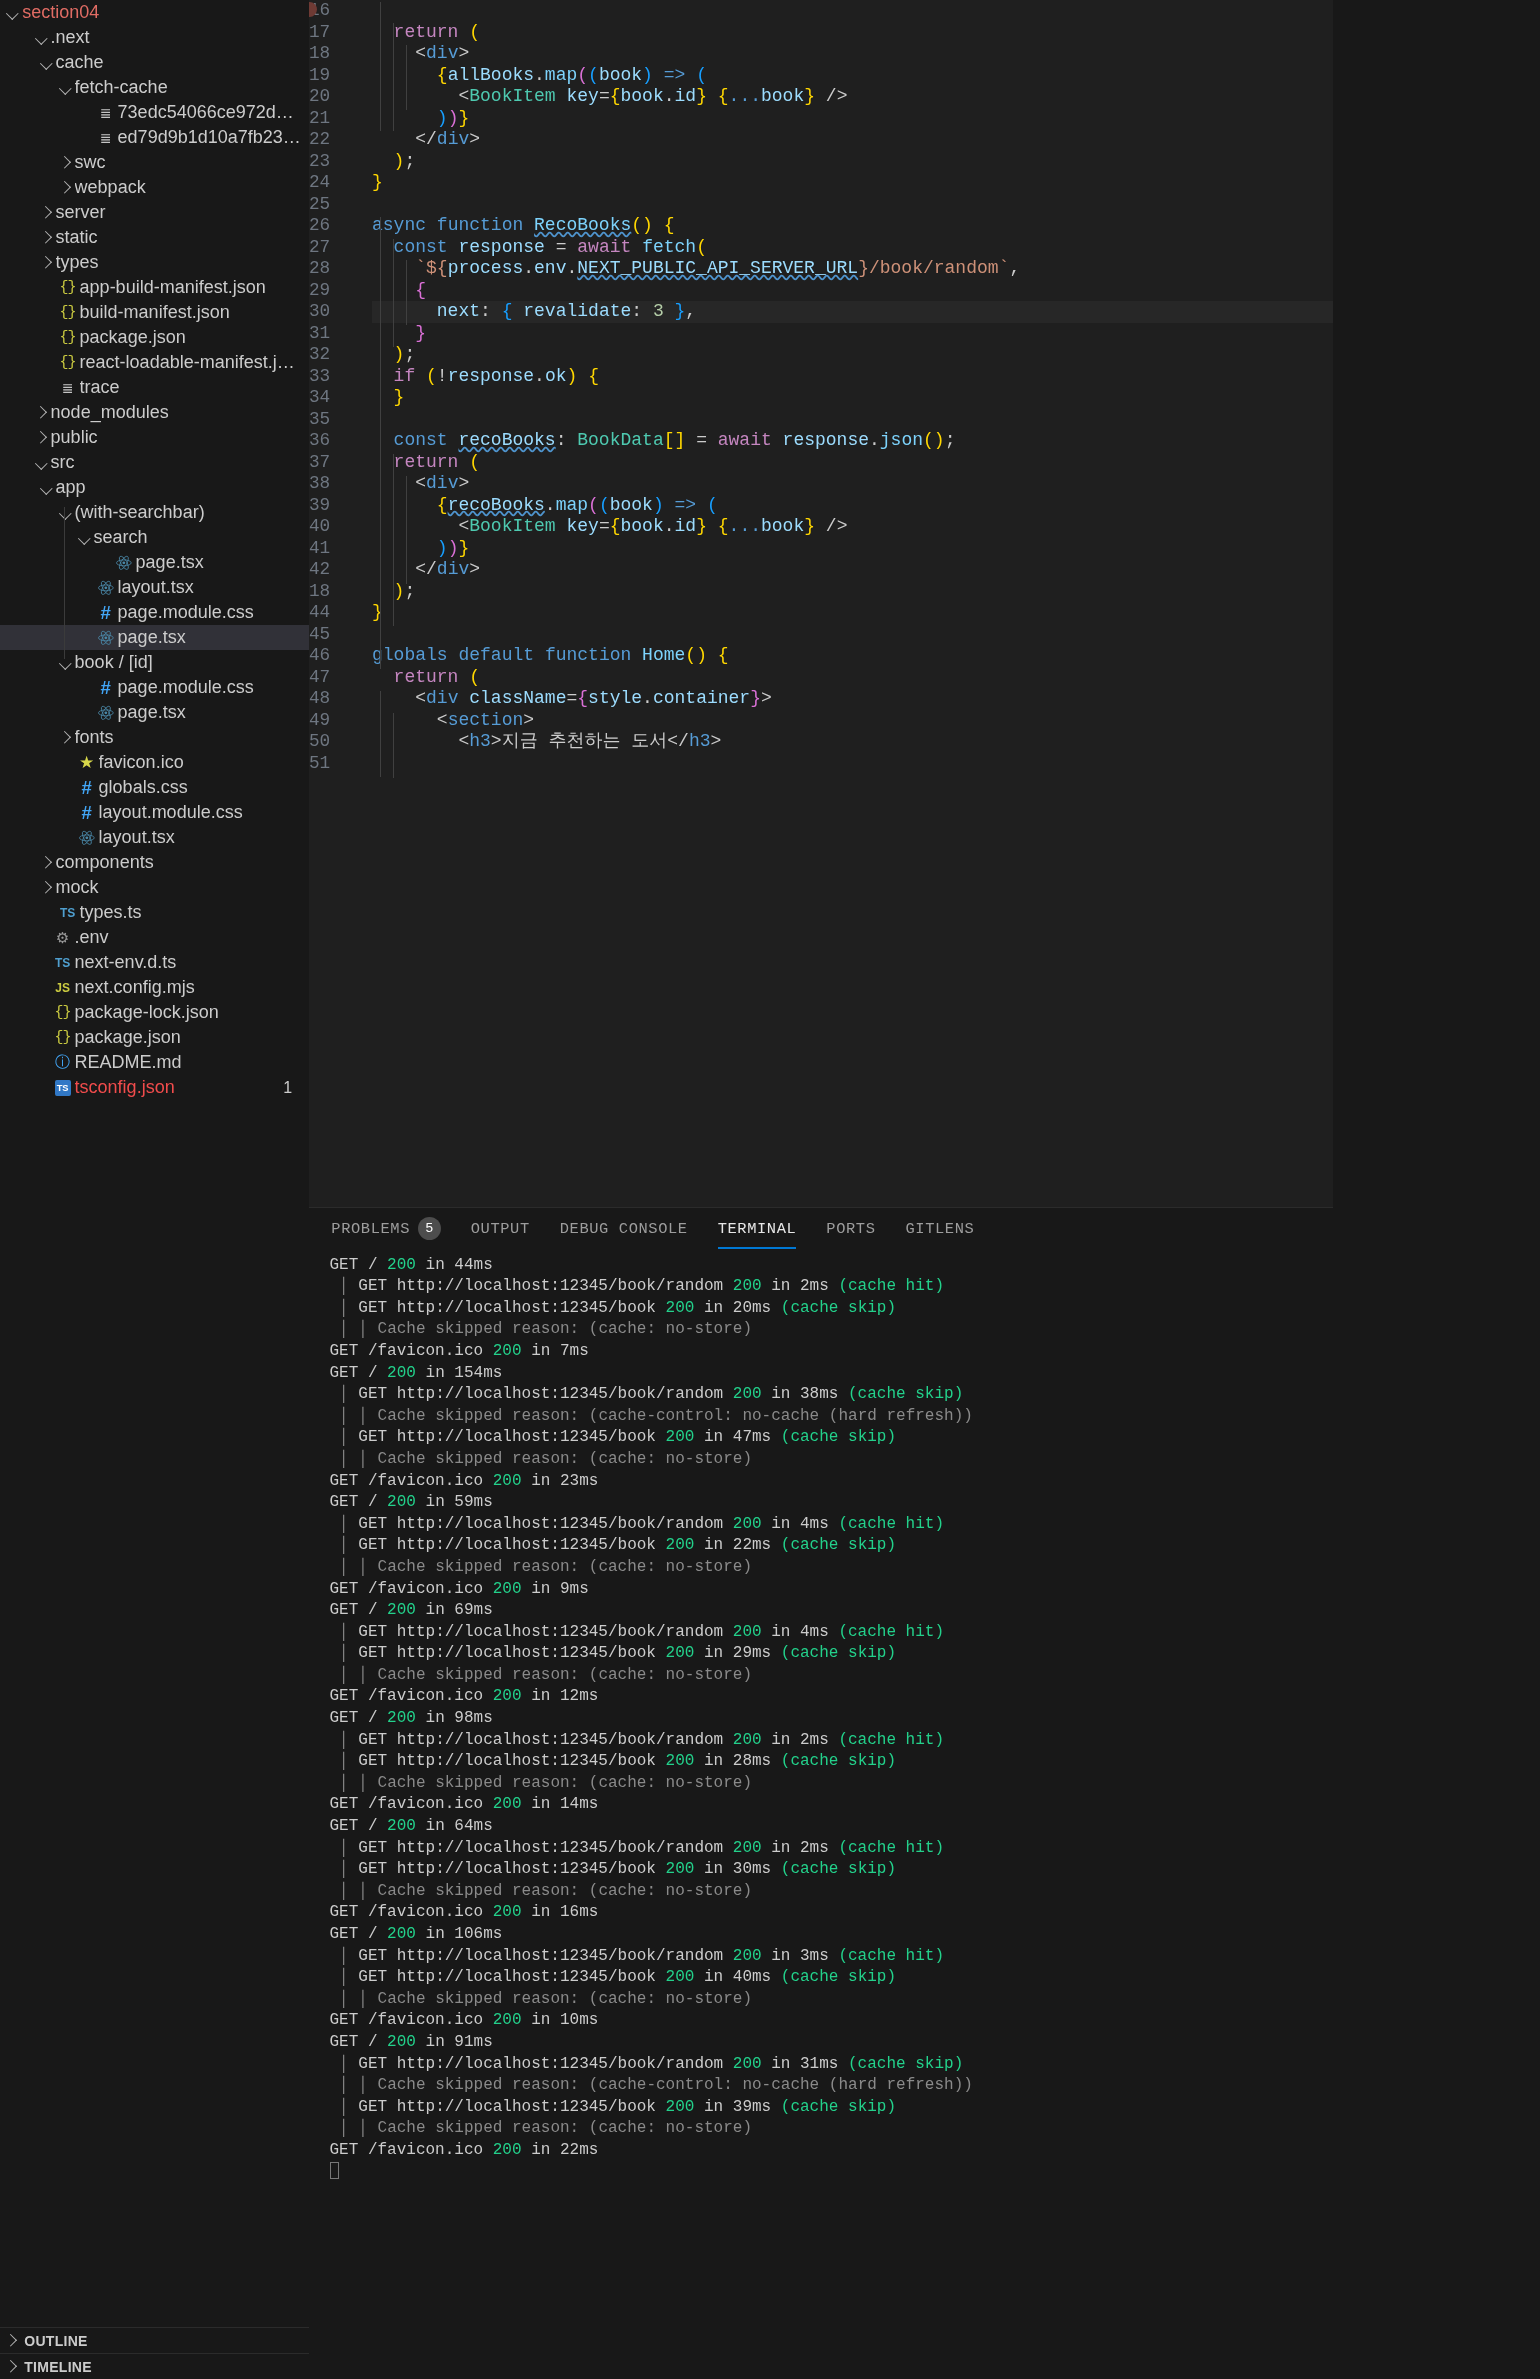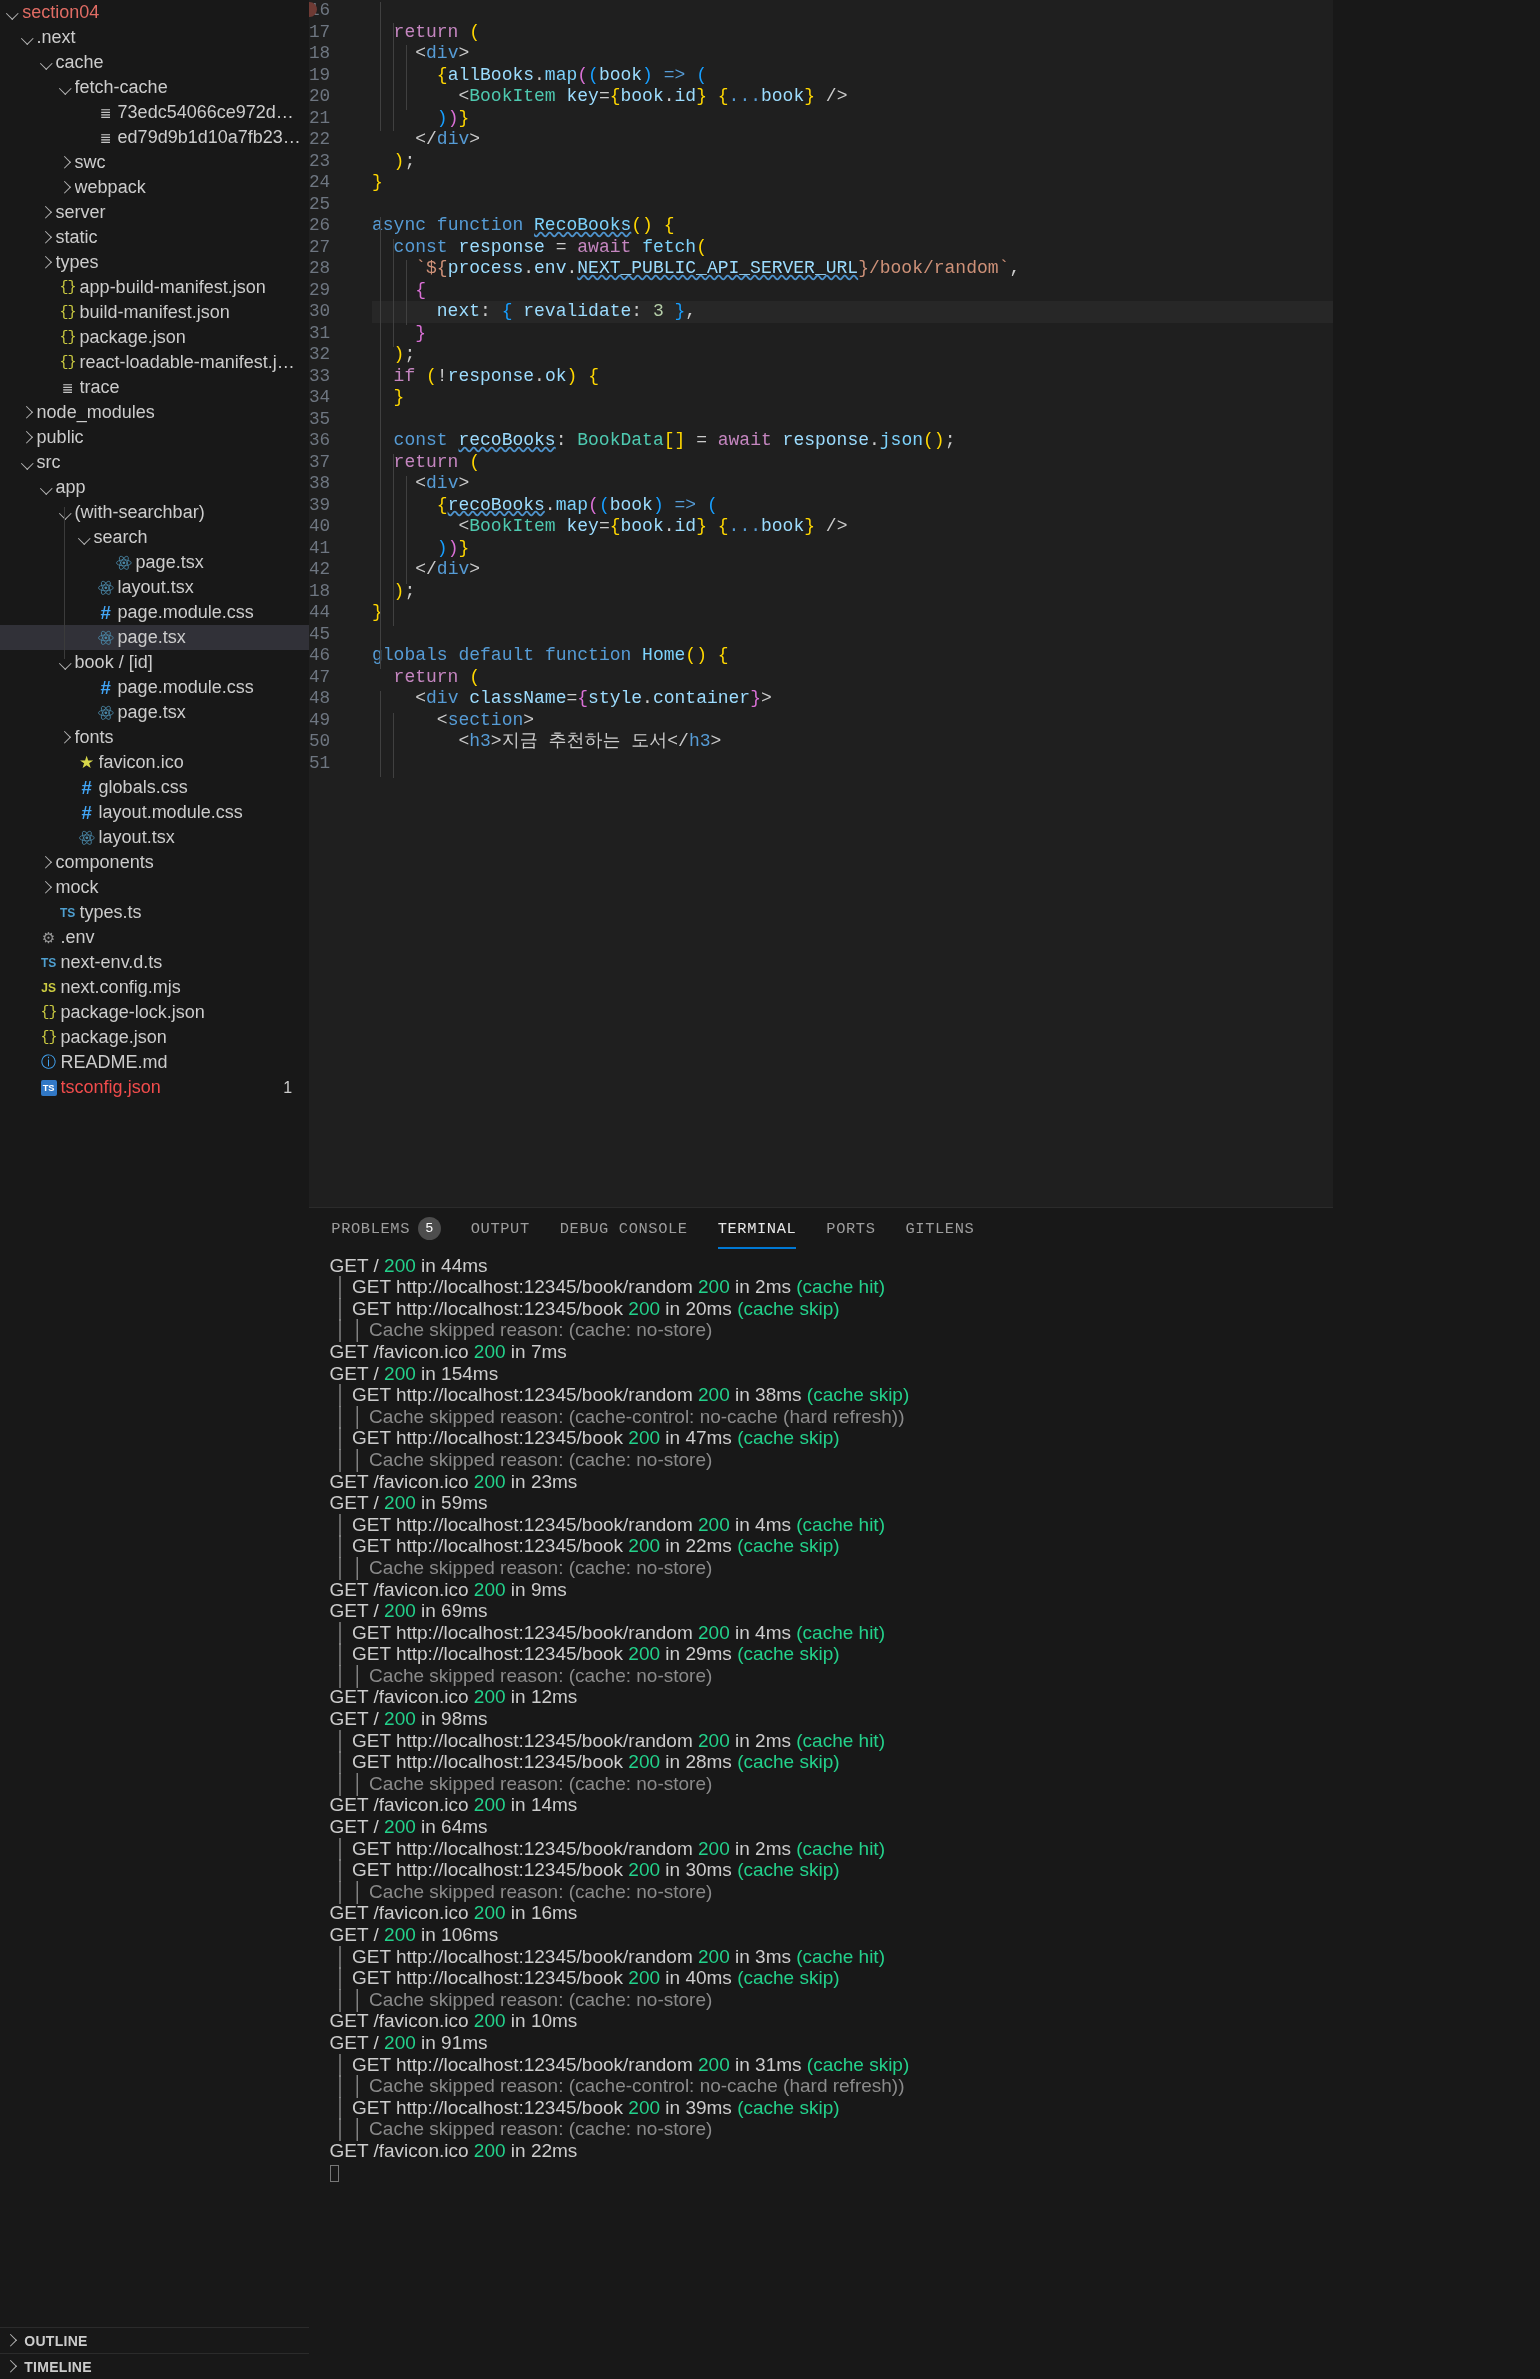--- a/index.html
+++ b/index.html
@@ -47,21 +47,21 @@
   }
   .row .lbl { overflow: hidden; text-overflow: ellipsis; }
   .row .badge-num {
     margin-left: auto; color: #cccccc; font-size: 16px; padding-right: 11.2px;
   }
   .root-label { color: #e06c64; }
   .red-label { color: #f14c4c; }
 
   
   .i0 { padding-left: 3.7px; }
-  .i1 { padding-left: 18px; }
+  .i1 { padding-left: 32px; }
   .i2 { padding-left: 37px; }
   .i3 { padding-left: 56px; }
   .i4 { padding-left: 75px; }
   .i5 { padding-left: 93px; }
 
   .chev { display:inline-block; width: 13px; height: 13px; position: relative;}
   .chev::before{
     content:""; position:absolute; left:1.9px; top:2.8px;
     width:7.5px;height:7.5px;border-right:1.7px solid #b4b4b4;border-bottom:1.7px solid #b4b4b4;
     transform: rotate(45deg);
@@ -138,21 +138,21 @@
   .ptab.active { color:#e7e7e7; }
   .ptab.active::after{
     content:""; position:absolute; left:13px; right:13px; bottom:0; height:1.9px; background:#0078d4;
   }
   .pill {
     background:#4d4d4d; color:#fff; border-radius:931px; min-width:22.4px; height:22.4px;
     display:flex;align-items:center;justify-content:center;font-size:13.5px; padding:0 6.5px;
   }
   .term {
     flex:1; overflow:hidden; padding: 5.6px 0 0 20.5px;
-    font-family:Liberation Sans, sans-serif; font-size:19px; line-height:21.6px;
+    font-family:Liberation Mono, monospace; font-size:16px; line-height:21.6px;
     color:#cccccc; white-space:pre;
   }
   .g { color:#23d18b; }
   .gy { color:#8a8a8a; }
   .blk { display:block; }
 </style>
 </head>
 <body>
 
 <div class="app">

